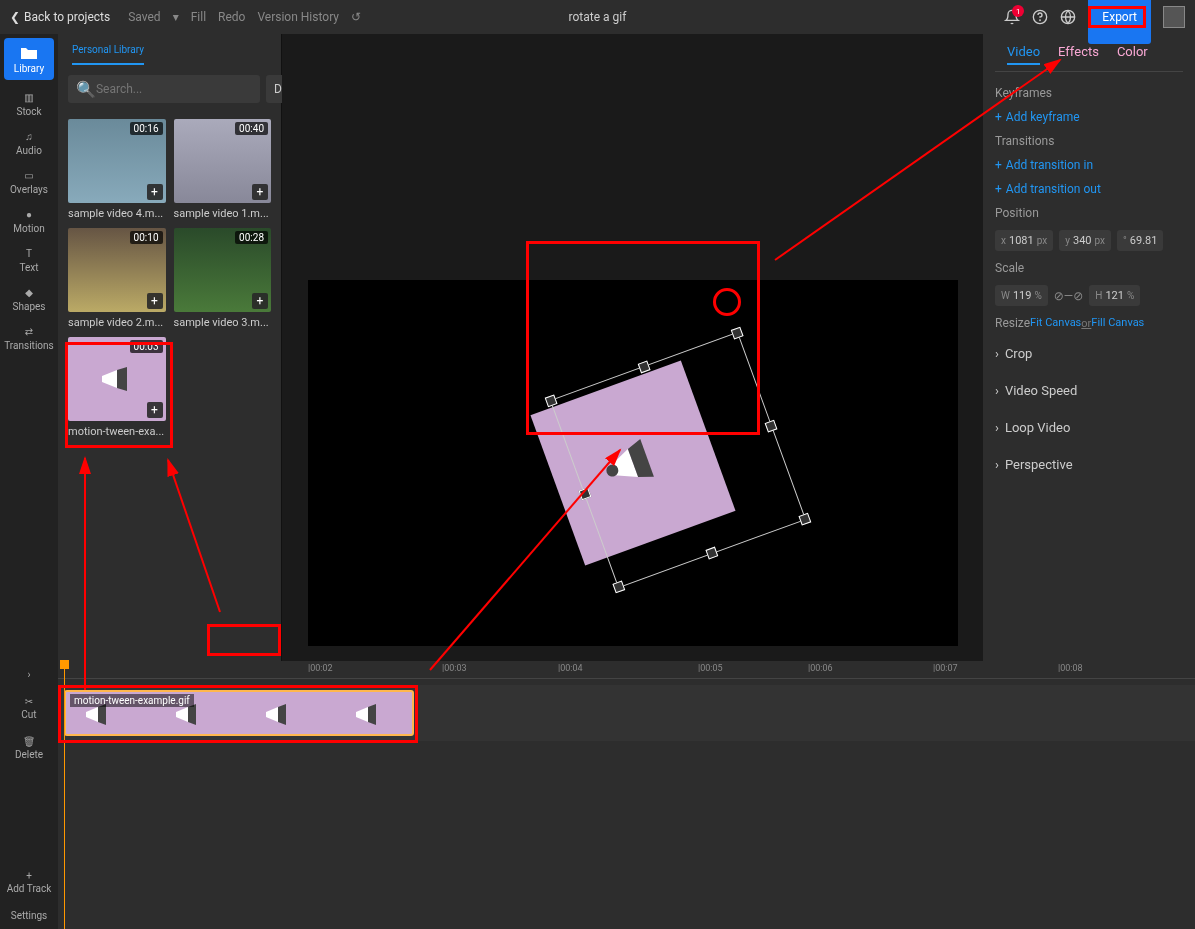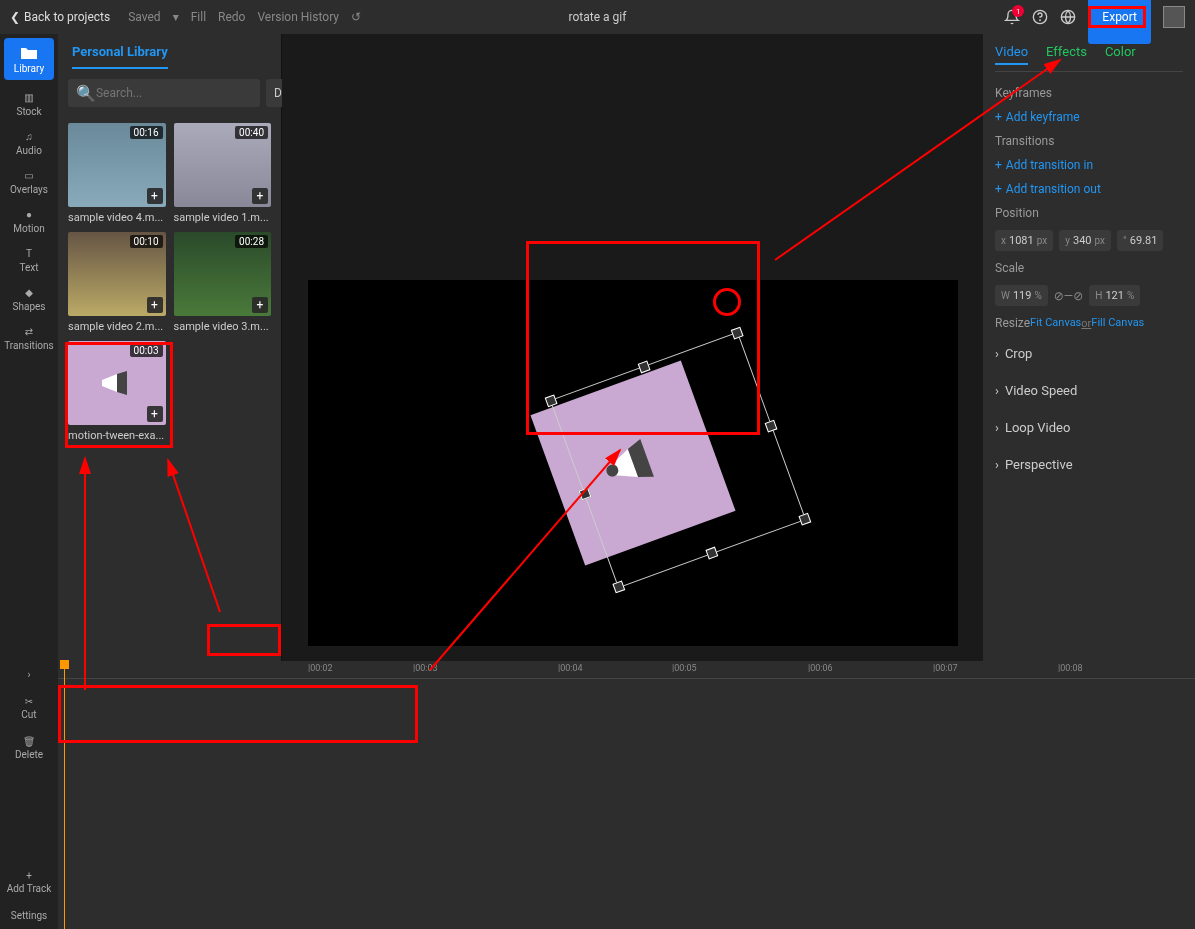--- a/index.html
+++ b/index.html
@@ -14,21 +14,21 @@
 .badge-bell .dot { position:absolute; top:-4px; right:-4px; background:#e03; color:#fff; border-radius:50%; width:12px; height:12px; font-size:8px; display:flex; align-items:center; justify-content:center; }
 .export-btn { background:#1976f2; color:#fff; padding:20px 14px; border-radius:3px; cursor:pointer; font-size:12px; }
 .avatar { width:22px; height:22px; background:#555; border:1px solid #888; }
 .red-box { border:3px solid #ff0000; position:absolute; pointer-events:none; z-index:50; }
 .main { display:flex; height:calc(100% - 34px); }
 .far-left { width:58px; background:#222; display:flex; flex-direction:column; align-items:center; font-size:10px; }
 .far-left .item { width:100%; padding:8px 0 6px; display:flex; flex-direction:column; align-items:center; gap:3px; cursor:pointer; color:#aaa; }
 .far-left .item.active { background:#1976f2; color:#fff; border-radius:4px; margin:4px; width:calc(100% - 8px); }
 .far-left .spacer { flex:1; }
 .library-panel { width:224px; background:#2d2d2d; display:flex; flex-direction:column; border-right:1px solid #111; }
-.lib-tabs { padding:10px 14px 0; font-size:13px;font-weight:bold; }
+.lib-tabs { padding:10px 14px 0; font-size:10px; }
 .lib-tabs .tab { color:#2196f3; border-bottom:2px solid #2196f3; padding-bottom:8px; display:inline-block; }
 .lib-search { display:flex; gap:6px; padding:10px; }
 .lib-search .search-box { flex:1; background:#3a3a3a; border-radius:3px; display:flex; align-items:center; padding:0 8px; height:28px; }
 .lib-search input { background:none; border:none; color:#ccc; outline:none; font-size:12px; flex:1; }
 .date-btn { background:#3a3a3a; border-radius:3px; padding:0 8px; height:28px; display:flex; align-items:center; gap:3px; font-size:12px; }
 .media-grid { padding:6px 10px; overflow-y:auto; display:grid; grid-template-columns:1fr 1fr; gap:8px; }
 .media-item { position:relative; }
 .thumb { height:84px; background:#555; border-radius:2px; position:relative; overflow:hidden; }
 .thumb .dur { position:absolute; top:3px; right:3px; background:rgba(0,0,0,.7); color:#fff; font-size:10px; padding:1px 4px; border-radius:2px; }
 .thumb .plus { position:absolute; bottom:3px; right:3px; background:rgba(40,40,40,.9); color:#fff; width:16px; height:16px; font-size:12px; display:flex; align-items:center; justify-content:center; border-radius:2px; }
@@ -47,22 +47,22 @@
 .rotated { position:absolute; width:160px; height:160px; background:#c9a8d1; transform:rotate(-20deg); left:50%; top:50%; margin-left:-80px; margin-top:-80px; display:flex; align-items:center; justify-content:center; }
 .playback { height:38px; display:flex; align-items:center; padding:0 14px; gap:14px; font-size:12px; color:#ccc; }
 .playback .time-big { font-size:17px; color:#fff; }
 .playback .time-small { font-size:11px; color:#888; }
 .playback .controls { position:absolute; left:50%; transform:translateX(-50%); display:flex; gap:24px; }
 .playback .right-ctrls { margin-left:auto; display:flex; align-items:center; gap:12px; }
 .zoom-track { width:100px; height:2px; background:#555; position:relative; }
 .zoom-track .knob { width:10px; height:10px; border-radius:50%; background:#fff; position:absolute; left:0; top:-4px; }
 .right-panel { width:212px; background:#2d2d2d; padding:10px 12px; font-size:12px; color:#ccc; display:flex; flex-direction:column; gap:10px; }
 .rp-tabs { display:flex; gap:18px; font-size:13px; border-bottom:1px solid #444; padding-bottom:6px; margin-bottom:4px; }
-.rp-tabs .tab { cursor:pointer; color:#22c55e; padding-bottom:4px; }
-.rp-tabs .tab.active { color:#2196f3; border-bottom:2px solid #2196f3; }
+.rp-tabs .tab { cursor:pointer; color:#f9a8d4; padding-bottom:4px; }
+.rp-tabs .tab.active { color:#2196f3; border-bottom:2px solid #2196f3;margin-left:12px; }
 .section-title { color:#999; font-size:12px; }
 .add-link { color:#2196f3; display:flex; align-items:center; gap:4px; cursor:pointer; }
 .field-row { display:flex; gap:6px; }
 .field { background:#3a3a3a; border-radius:3px; padding:4px 6px; display:flex; align-items:center; gap:3px; font-size:11px; }
 .field .lbl { color:#888; font-size:10px; }
 .link-icon { color:#888; align-self:center; }
 .resize-row { display:flex; gap:0; align-items:center; font-size:11px; }
 .resize-row .opt { color:#2196f3; text-align:center; line-height:1.2; cursor:pointer; }
 .resize-row .or { color:#777;text-decoration:underline; }
 .expand-row { display:flex; align-items:center; gap:6px; cursor:pointer; padding:6px 0; font-size:13px; color:#ccc; }
@@ -385,28 +385,51 @@
         <span>+</span>
         <span>Add Track</span>
       </div>
     <div class="item">
         <span>Settings</span>
       </div>
   </div>
   <div class="tl-main">
     <div class="tl-ruler">
       <span class="tick" style="left:250px">|00:02</span>
-      <span class="tick" style="left:355px">|00:03</span>
+      <span class="tick" style="left:384px">|00:03</span>
       <span class="tick" style="left:500px">|00:04</span>
-      <span class="tick" style="left:614px">|00:05</span>
+      <span class="tick" style="left:640px">|00:05</span>
       <span class="tick" style="left:750px">|00:06</span>
       <span class="tick" style="left:875px">|00:07</span>
       <span class="tick" style="left:1000px">|00:08</span>
     </div>
     <div class="playhead"></div>
+    <div class="tl-track">
+      <div class="clip" style="width:350px;margin-left:6px">
+        <span class="label">motion-tween-example.gif</span>
+        <svg width="350" height="46">
+          <g transform="translate(20,12)">
+              <path d="M0 10 L12 5 L12 20 L0 15 Z" fill="#fff"></path>
+              <path d="M12 5 L20 2 L20 23 L12 20 Z" fill="#444"></path>
+            </g>
+          <g transform="translate(110,12)">
+              <path d="M0 10 L12 5 L12 20 L0 15 Z" fill="#fff"></path>
+              <path d="M12 5 L20 2 L20 23 L12 20 Z" fill="#444"></path>
+            </g>
+          <g transform="translate(200,12)">
+              <path d="M0 10 L12 5 L12 20 L0 15 Z" fill="#fff"></path>
+              <path d="M12 5 L20 2 L20 23 L12 20 Z" fill="#444"></path>
+            </g>
+          <g transform="translate(290,12)">
+              <path d="M0 10 L12 5 L12 20 L0 15 Z" fill="#fff"></path>
+              <path d="M12 5 L20 2 L20 23 L12 20 Z" fill="#444"></path>
+            </g>
+        </svg>
+      </div>
+    </div>
   </div>
 </div>
 
 <div class="red-box" style="left:1088px;top:6px;width:58px;height:22px"></div>
 <div class="red-box" style="left:65px;top:342px;width:108px;height:106px"></div>
 <div class="red-box" style="left:207px;top:624px;width:74px;height:32px"></div>
 <div class="red-box" style="left:526px;top:241px;width:234px;height:194px"></div>
 <div class="red-box" style="left:58px;top:685px;width:360px;height:58px"></div>
 <div class="red-circle" style="left:713px;top:288px;width:28px;height:28px"></div>
 

